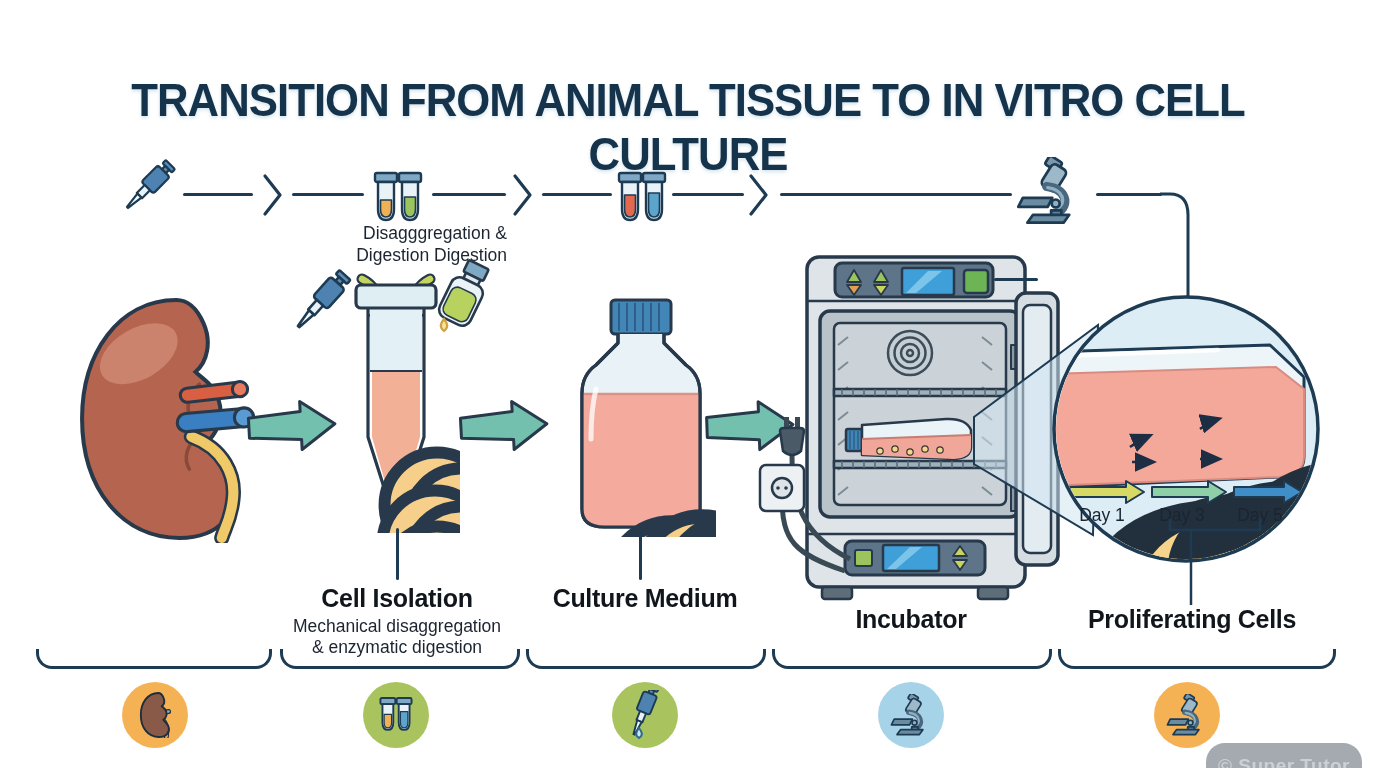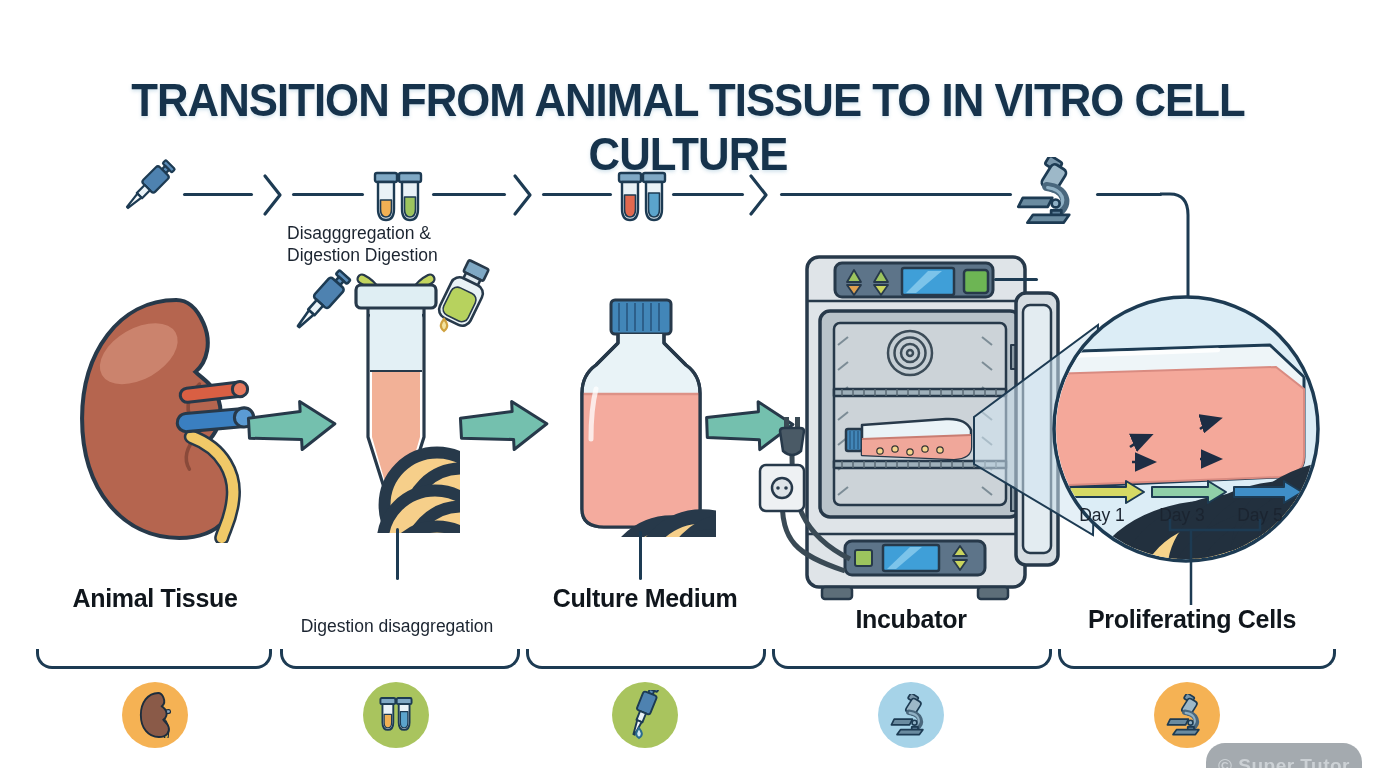--- a/index.html
+++ b/index.html
@@ -6,21 +6,21 @@
   #canvas{position:relative;width:1376px;height:768px;background:#ffffff;overflow:hidden;
           font-family:"Liberation Sans",sans-serif;margin-top:23px;}
   .abs{position:absolute;}
   .line{position:absolute;height:3px;background:#1d3b53;border-radius:2px;}
   .vline{position:absolute;width:3px;background:#1d3b53;border-radius:2px;}
   .title{position:absolute;left:0;top:50px;width:1376px;text-align:center;
          font-size:46px;font-weight:bold;color:#16334c;letter-spacing:-1px;
          transform:scaleX(.95);text-shadow:0 2px 4px rgba(160,195,215,.45);}
   .lbl{position:absolute;text-align:center;color:#10161c;font-weight:bold;font-size:25px;letter-spacing:-.3px;}
   .sub{position:absolute;text-align:center;color:#1b2430;font-size:17.5px;line-height:21px;}
-  .note{position:absolute;text-align:left;color:#1b2430;font-size:17.5px;line-height:22px;}
+  .note{position:absolute;text-align:right;color:#1b2430;font-size:17.5px;line-height:22px;}
   .cond{position:absolute;left:1032px;top:214px;width:112px;text-align:center;color:#141a20;
         font-weight:bold;font-size:26px;line-height:30px;}
   .bracket{position:absolute;top:626px;height:17px;border:3px solid #1d3b53;border-top:none;
            border-radius:0 0 16px 16px;}
   .circ{position:absolute;top:659px;width:66px;height:66px;border-radius:50%;
         display:flex;align-items:center;justify-content:center;}
   .wm{position:absolute;left:1206px;top:720px;width:156px;height:46px;background:rgba(151,158,164,.88);
       border-radius:19px;color:#ccd1d5;font-weight:bold;font-size:19px;letter-spacing:.5px;
       display:flex;align-items:center;justify-content:center;}
 </style>
@@ -408,22 +408,23 @@
       <text x="134" y="230">Day 3</text>
       <text x="212" y="230">Day 5</text>
     </g>
   </svg>
 
   <svg class="abs" style="left:1158px;top:494px" width="110" height="90">
     <path d="M12,2 V13 H102 V2" fill="none" stroke="#1d3b53" stroke-width="2.5"></path>
     <path d="M33,13 V88" fill="none" stroke="#1d3b53" stroke-width="2.5"></path>
   </svg>
 
-  <div class="lbl" style="left:55px;top:561px;width:200px">Animal Tissue</div>
-  <div class="sub" style="left:277px;top:593px;width:240px">Digestion disaggregation</div>
+  <div class="lbl" style="left:297px;top:561px;width:200px">Cell Isolation</div>
+  <div class="sub" style="left:277px;top:593px;width:240px">Mechanical disaggregation</div>
+  <div class="sub" style="left:277px;top:614px;width:240px">&amp; enzymatic digestion</div>
   <div class="lbl" style="left:545px;top:561px;width:200px">Culture Medium</div>
   <div class="lbl" style="left:811px;top:582px;width:200px">Incubator</div>
   <div class="lbl" style="left:1072px;top:582px;width:240px">Proliferating Cells</div>
 
   <div class="bracket" style="left:36px;width:230px"></div>
   <div class="bracket" style="left:280px;width:234px"></div>
   <div class="bracket" style="left:526px;width:234px"></div>
   <div class="bracket" style="left:772px;width:274px"></div>
   <div class="bracket" style="left:1058px;width:272px"></div>
 

